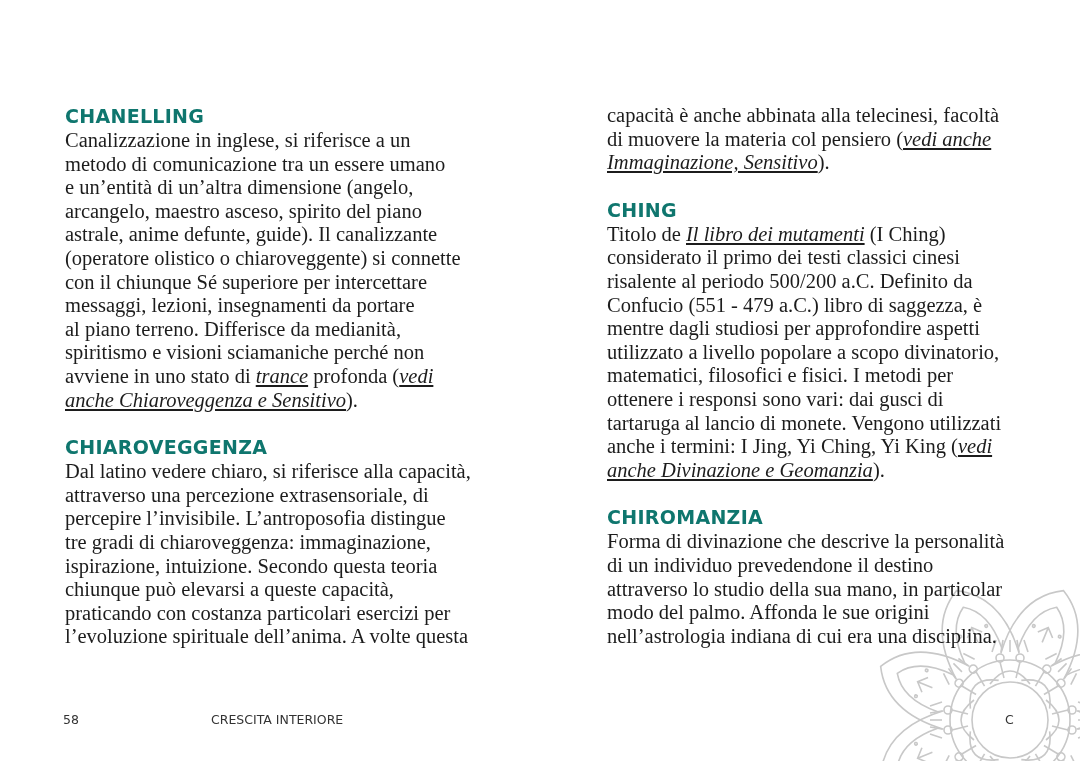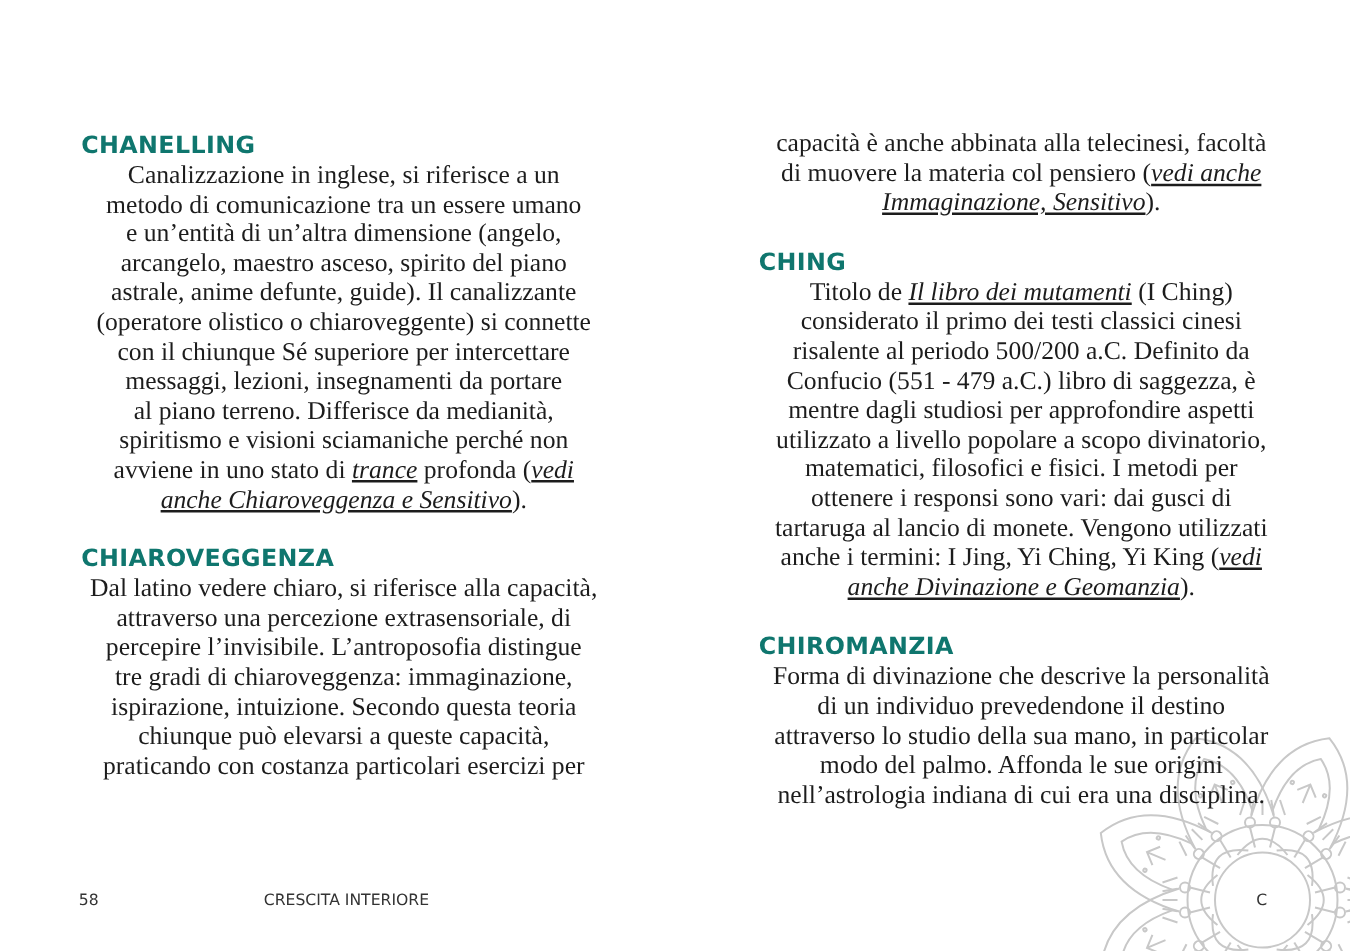--- a/index.html
+++ b/index.html
@@ -16,21 +16,21 @@
     margin: 0 0 1px 0;
     color: #0f766e;
   }
   .body {
     font-family: "Liberation Serif", serif;
     font-size: 20.5px;
     line-height: 23.6px;
     margin: 0;
     color: #1c1c1c;
   }
-  .line { display: block; white-space: nowrap; text-align: center; }
+  .line { display: block; white-space: nowrap; }
   .line i { font-style: italic; text-decoration: underline; }
   .gap { height: 23px; }
   .right .first-body { margin-top: 0; }
   .footer {
     position: absolute; top: 712px;
     font-family: "DejaVu Sans", sans-serif;
     font-size: 12.5px; color: #333;
   }
   .page-num { left: 63px; }
   .running-title { left: 211px; }
@@ -190,20 +190,21 @@
   <div>
     <h2 class="heading">CHIAROVEGGENZA</h2>
     <p class="body">
         <span class="line"><span>Dal latino vedere chiaro, si riferisce alla capacità,</span></span>
         <span class="line"><span>attraverso una percezione extrasensoriale, di</span></span>
         <span class="line"><span>percepire l’invisibile. L’antroposofia distingue</span></span>
         <span class="line"><span>tre gradi di chiaroveggenza: immaginazione,</span></span>
         <span class="line"><span>ispirazione, intuizione. Secondo questa teoria</span></span>
         <span class="line"><span>chiunque può elevarsi a queste capacità,</span></span>
         <span class="line"><span>praticando con costanza particolari esercizi per</span></span>
+        <span class="line"><span>l’evoluzione spirituale dell’anima. A volte questa</span></span>
       </p>
   </div>
 </div>
 
 <div class="col right">
   <p class="body first-body">
       <span class="line"><span>capacità è anche abbinata alla telecinesi, facoltà</span></span>
       <span class="line"><span>di muovere la materia col pensiero (</span><i>vedi anche</i></span>
       <span class="line"><i>Immaginazione, Sensitivo</i><span>).</span></span>
     </p>

